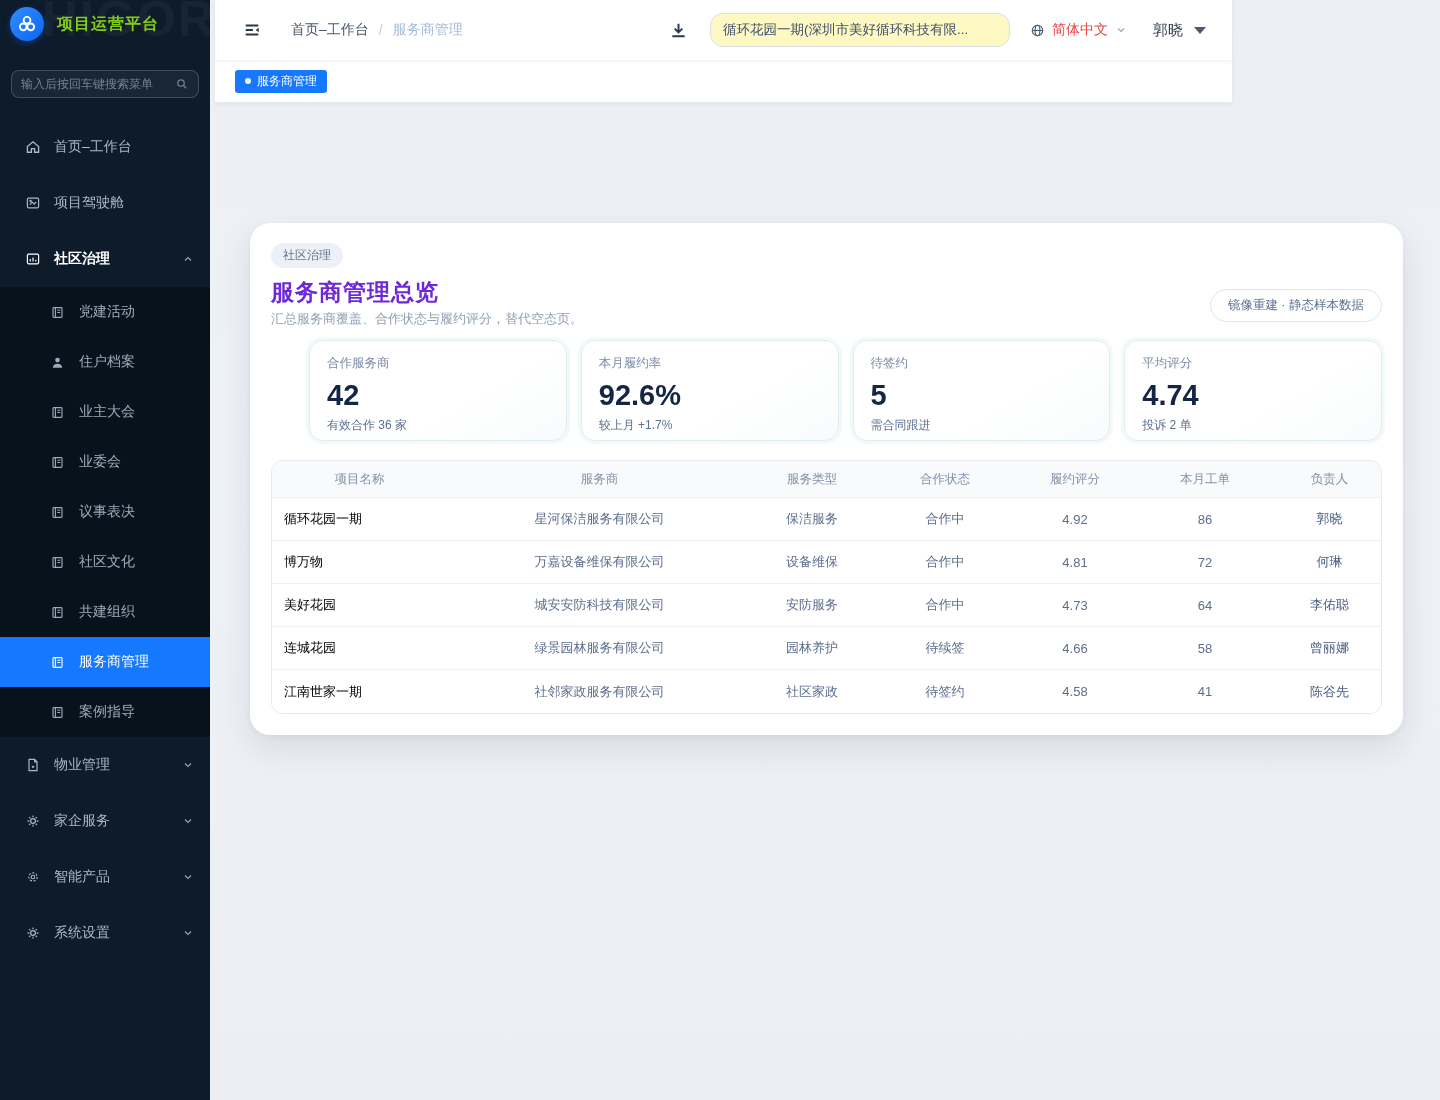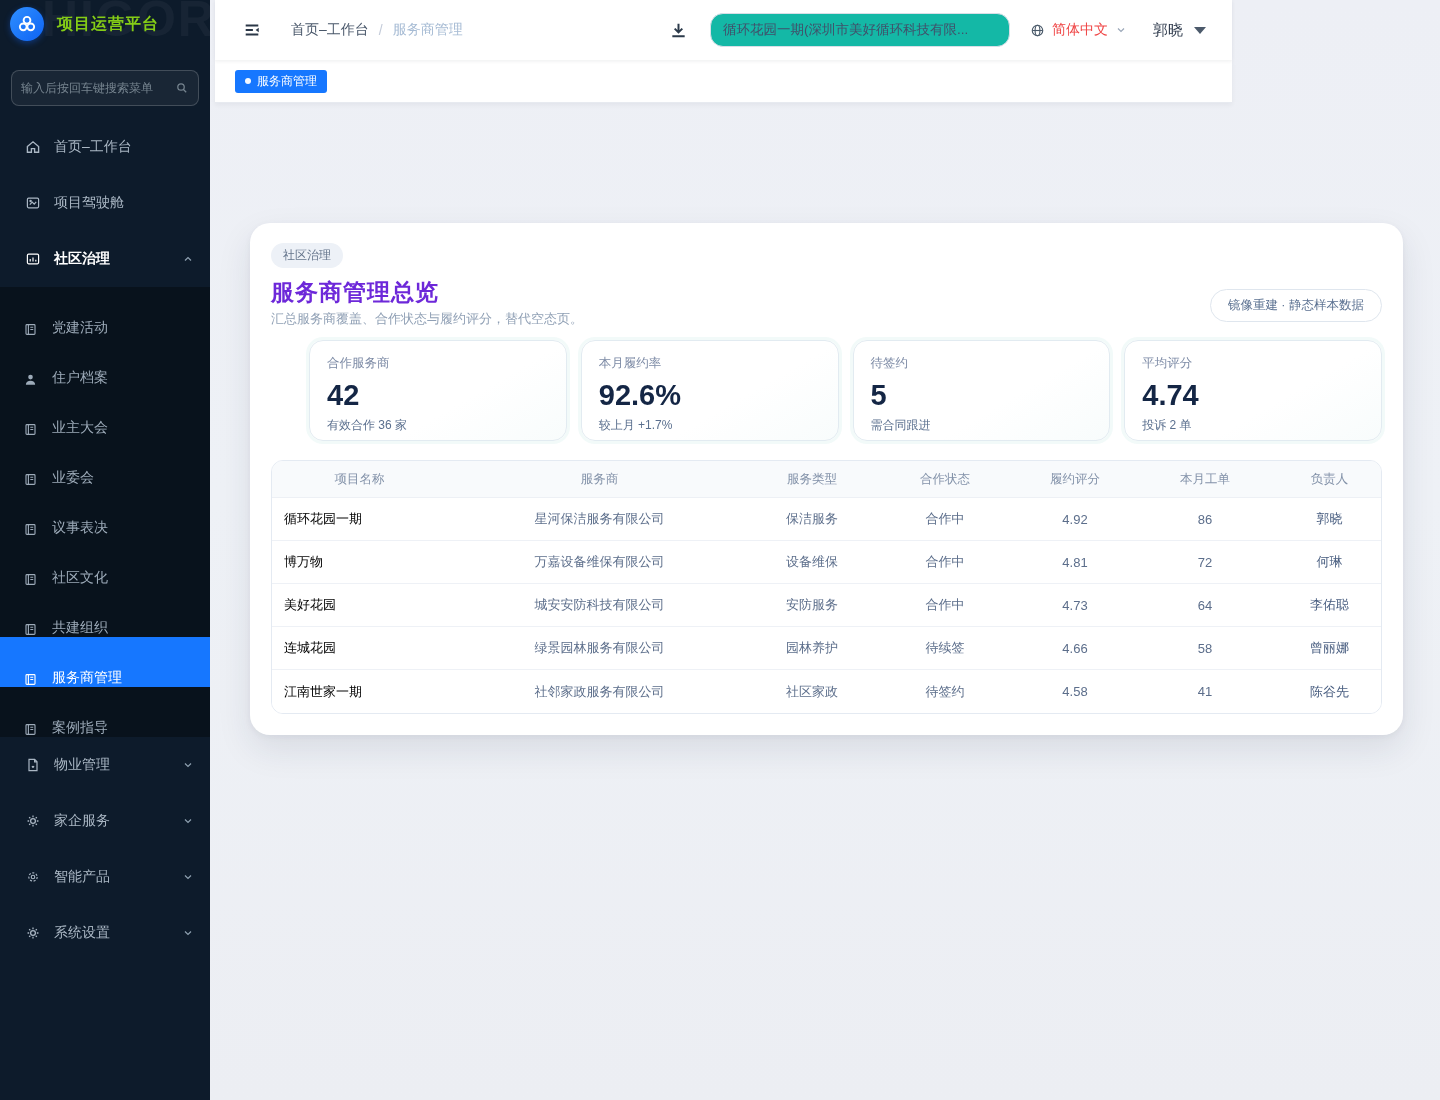--- a/index.html
+++ b/index.html
@@ -10,50 +10,50 @@
   
   .sidebar { position:absolute; left:0; top:0; width:210px; height:1100px;
     background:#0d1b2b; color:#a9b6c3; overflow:hidden; z-index:10; }
   .watermark { position:absolute; top:-10px; left:42px; font-size:50px; font-weight:800;
     letter-spacing:2px; color:rgba(255,255,255,0.045); white-space:nowrap; pointer-events:none; }
   .logo-row { position:absolute; left:10px; top:7px; display:flex; align-items:center; gap:13px; }
   .logo-mark { width:34px; height:34px; border-radius:50%;
     background:linear-gradient(135deg,#2f8fff,#0e63f4); display:flex; align-items:center; justify-content:center;
     box-shadow:0 2px 6px rgba(20,90,220,.45); }
   .app-title { color:#84cc16; font-size:16px; font-weight:700; letter-spacing:1px; }
-  .search-wrap { position:absolute; left:11px; top:70px; width:188px; height:36px;
+  .search-wrap { position:absolute; left:11px; top:70px; width:188px; height:28px;
     border:1px solid rgba(255,255,255,.18); border-radius:8px; background:rgba(255,255,255,.05);
     display:flex; align-items:center; padding:0 9px; gap:6px; }
   .search-wrap input { flex:1; min-width:0; background:transparent; border:none; outline:none;
     color:#cfd8e2; font-size:12px; font-family:inherit; }
   .search-wrap input::placeholder { color:#76848f; }
   .menu-top { position:absolute; left:0; top:127px; width:210px; }
   .m-item { height:40px; margin-bottom:16px; display:flex; align-items:center; gap:13px;
     padding-left:25px; font-size:14px; color:#aab7c4; position:relative; cursor:pointer; }
   .m-item .chev { position:absolute; right:16px; color:#8ea0b0; display:flex; }
   .m-item.group-open { color:#fff; font-weight:700; }
   .submenu { position:absolute; left:0; top:287px; width:210px; background:rgba(0,0,0,.33); }
-  .s-item { height:50px; display:flex; align-items:flex-end; gap:14px; padding-left:23px;
+  .s-item { height:50px; display:flex; align-items:center; gap:14px; padding-left:50px;
     font-size:14px; color:#9dabb9; cursor:pointer; }
   .s-item.active { background:#1677ff; color:#fff; }
   .menu-bottom { position:absolute; left:0; top:745px; width:210px; }
   .icon { display:inline-flex; align-items:center; justify-content:center; }
   .icon svg { display:block; }
 
   
   .topbar { position:absolute; left:215px; top:0; width:1017px; height:60px; background:#fff;
     box-shadow:0 1px 4px rgba(0,21,41,.08); display:flex; align-items:center; z-index:6; }
   .fold-btn { margin-left:28px; color:#2b3747; display:flex; cursor:pointer; }
   .breadcrumb { margin-left:30px; font-size:14px; display:flex; gap:10px; align-items:center; }
   .bc-cur { color:#49576a; }
   .bc-sep { color:#c3cbd9; }
   .bc-last { color:#a6bbd4; }
   .dl-btn { margin-left:auto; color:#2b3a4a; display:flex; cursor:pointer; }
   .proj-select { margin-left:22px; width:300px; height:34px; border:1px solid #d9dee7; border-radius:13px;
-    background:#14b8a6; display:flex; align-items:center; padding:0 12px; font-size:13.5px; color:#41506a;
+    background:#fef9c3; display:flex; align-items:center; padding:0 12px; font-size:13.5px; color:#41506a;
     white-space:nowrap; overflow:hidden; cursor:pointer; }
   .lang { margin-left:20px; display:flex; align-items:center; gap:7px; font-size:14px; color:#ef4444; cursor:pointer; }
   .lang .chev { color:#9aa7b8; display:flex; }
   .user { margin-left:26px; margin-right:26px; display:flex; align-items:center; gap:11px;
     font-size:15px; color:#2e3a4c; cursor:pointer; }
   .caret { width:0; height:0; border-left:6px solid transparent; border-right:6px solid transparent;
     border-top:7px solid #4c5a6b; }
 
   
   .tabbar { position:absolute; left:215px; top:60px; width:1017px; height:43px; background:#fff;

